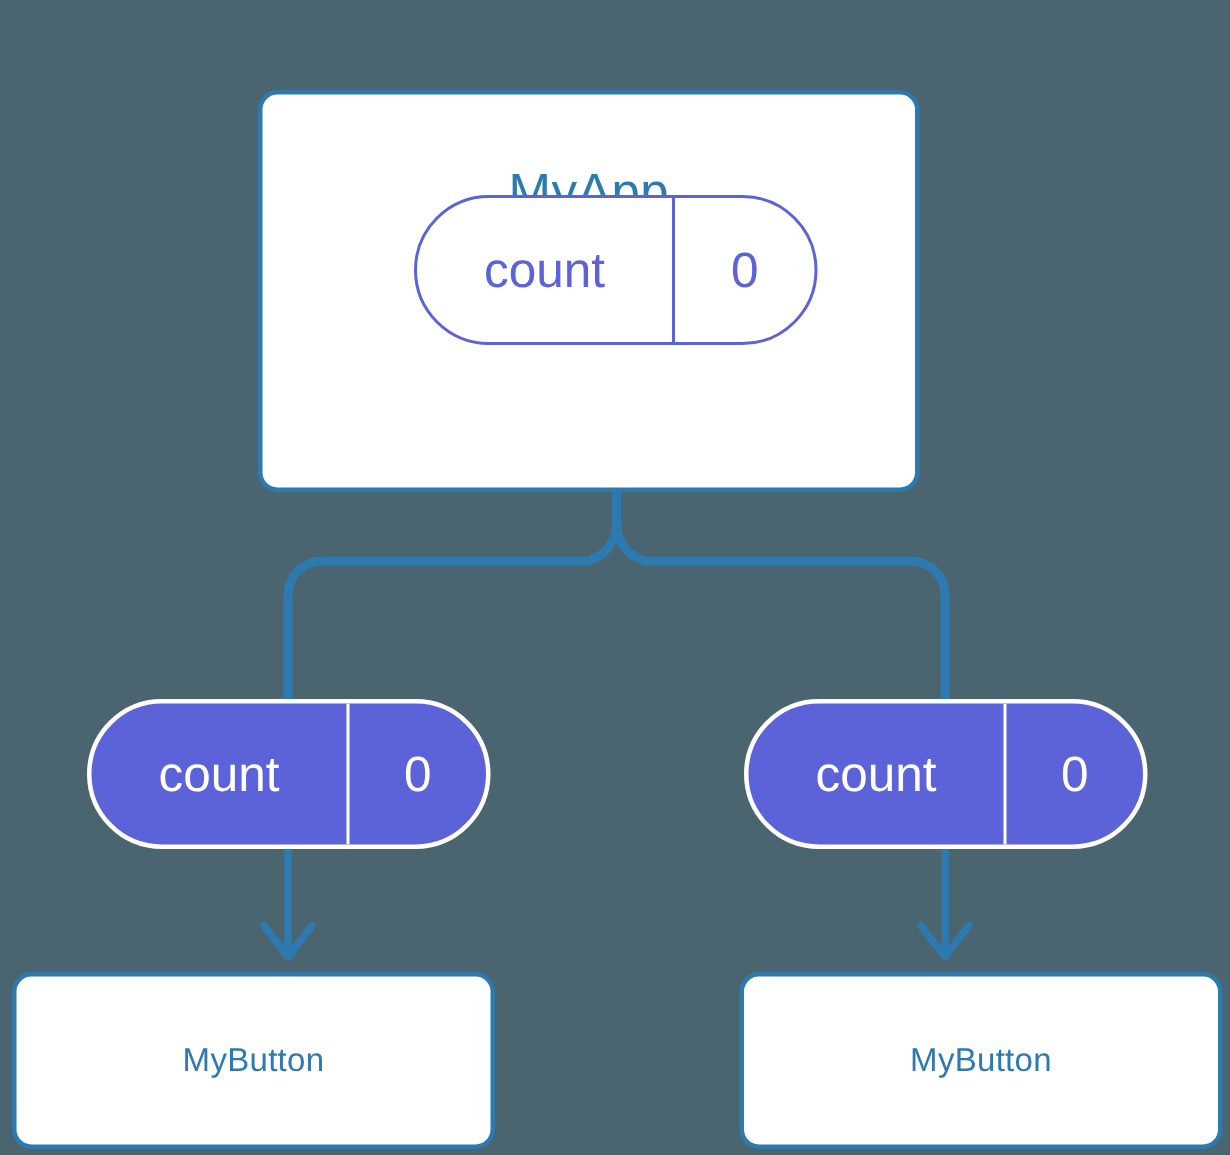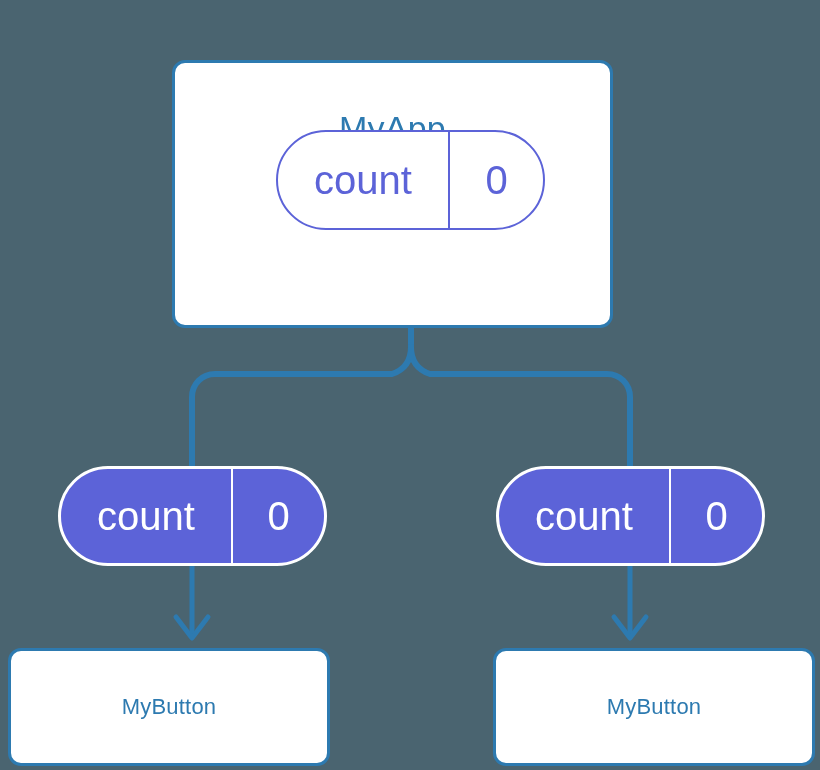--- a/index.html
+++ b/index.html
@@ -87,21 +87,21 @@
     align-items: stretch;
     height: 100px;
     border-radius: 50px;
     z-index: 3;
     overflow: hidden;
   }
   .pill-name, .pill-value {
     display: flex;
     align-items: center;
     justify-content: center;
-    font-size: 40px;
+    font-size: 33px;
     white-space: nowrap;
     text-align: right;
   }
   .pill-name { flex: 0 0 170px; }
   .pill-value { flex: 1 1 auto; }
 
   
   .pill-outline {
     background: #ffffff;
     border: 2px solid #5c63d8;

